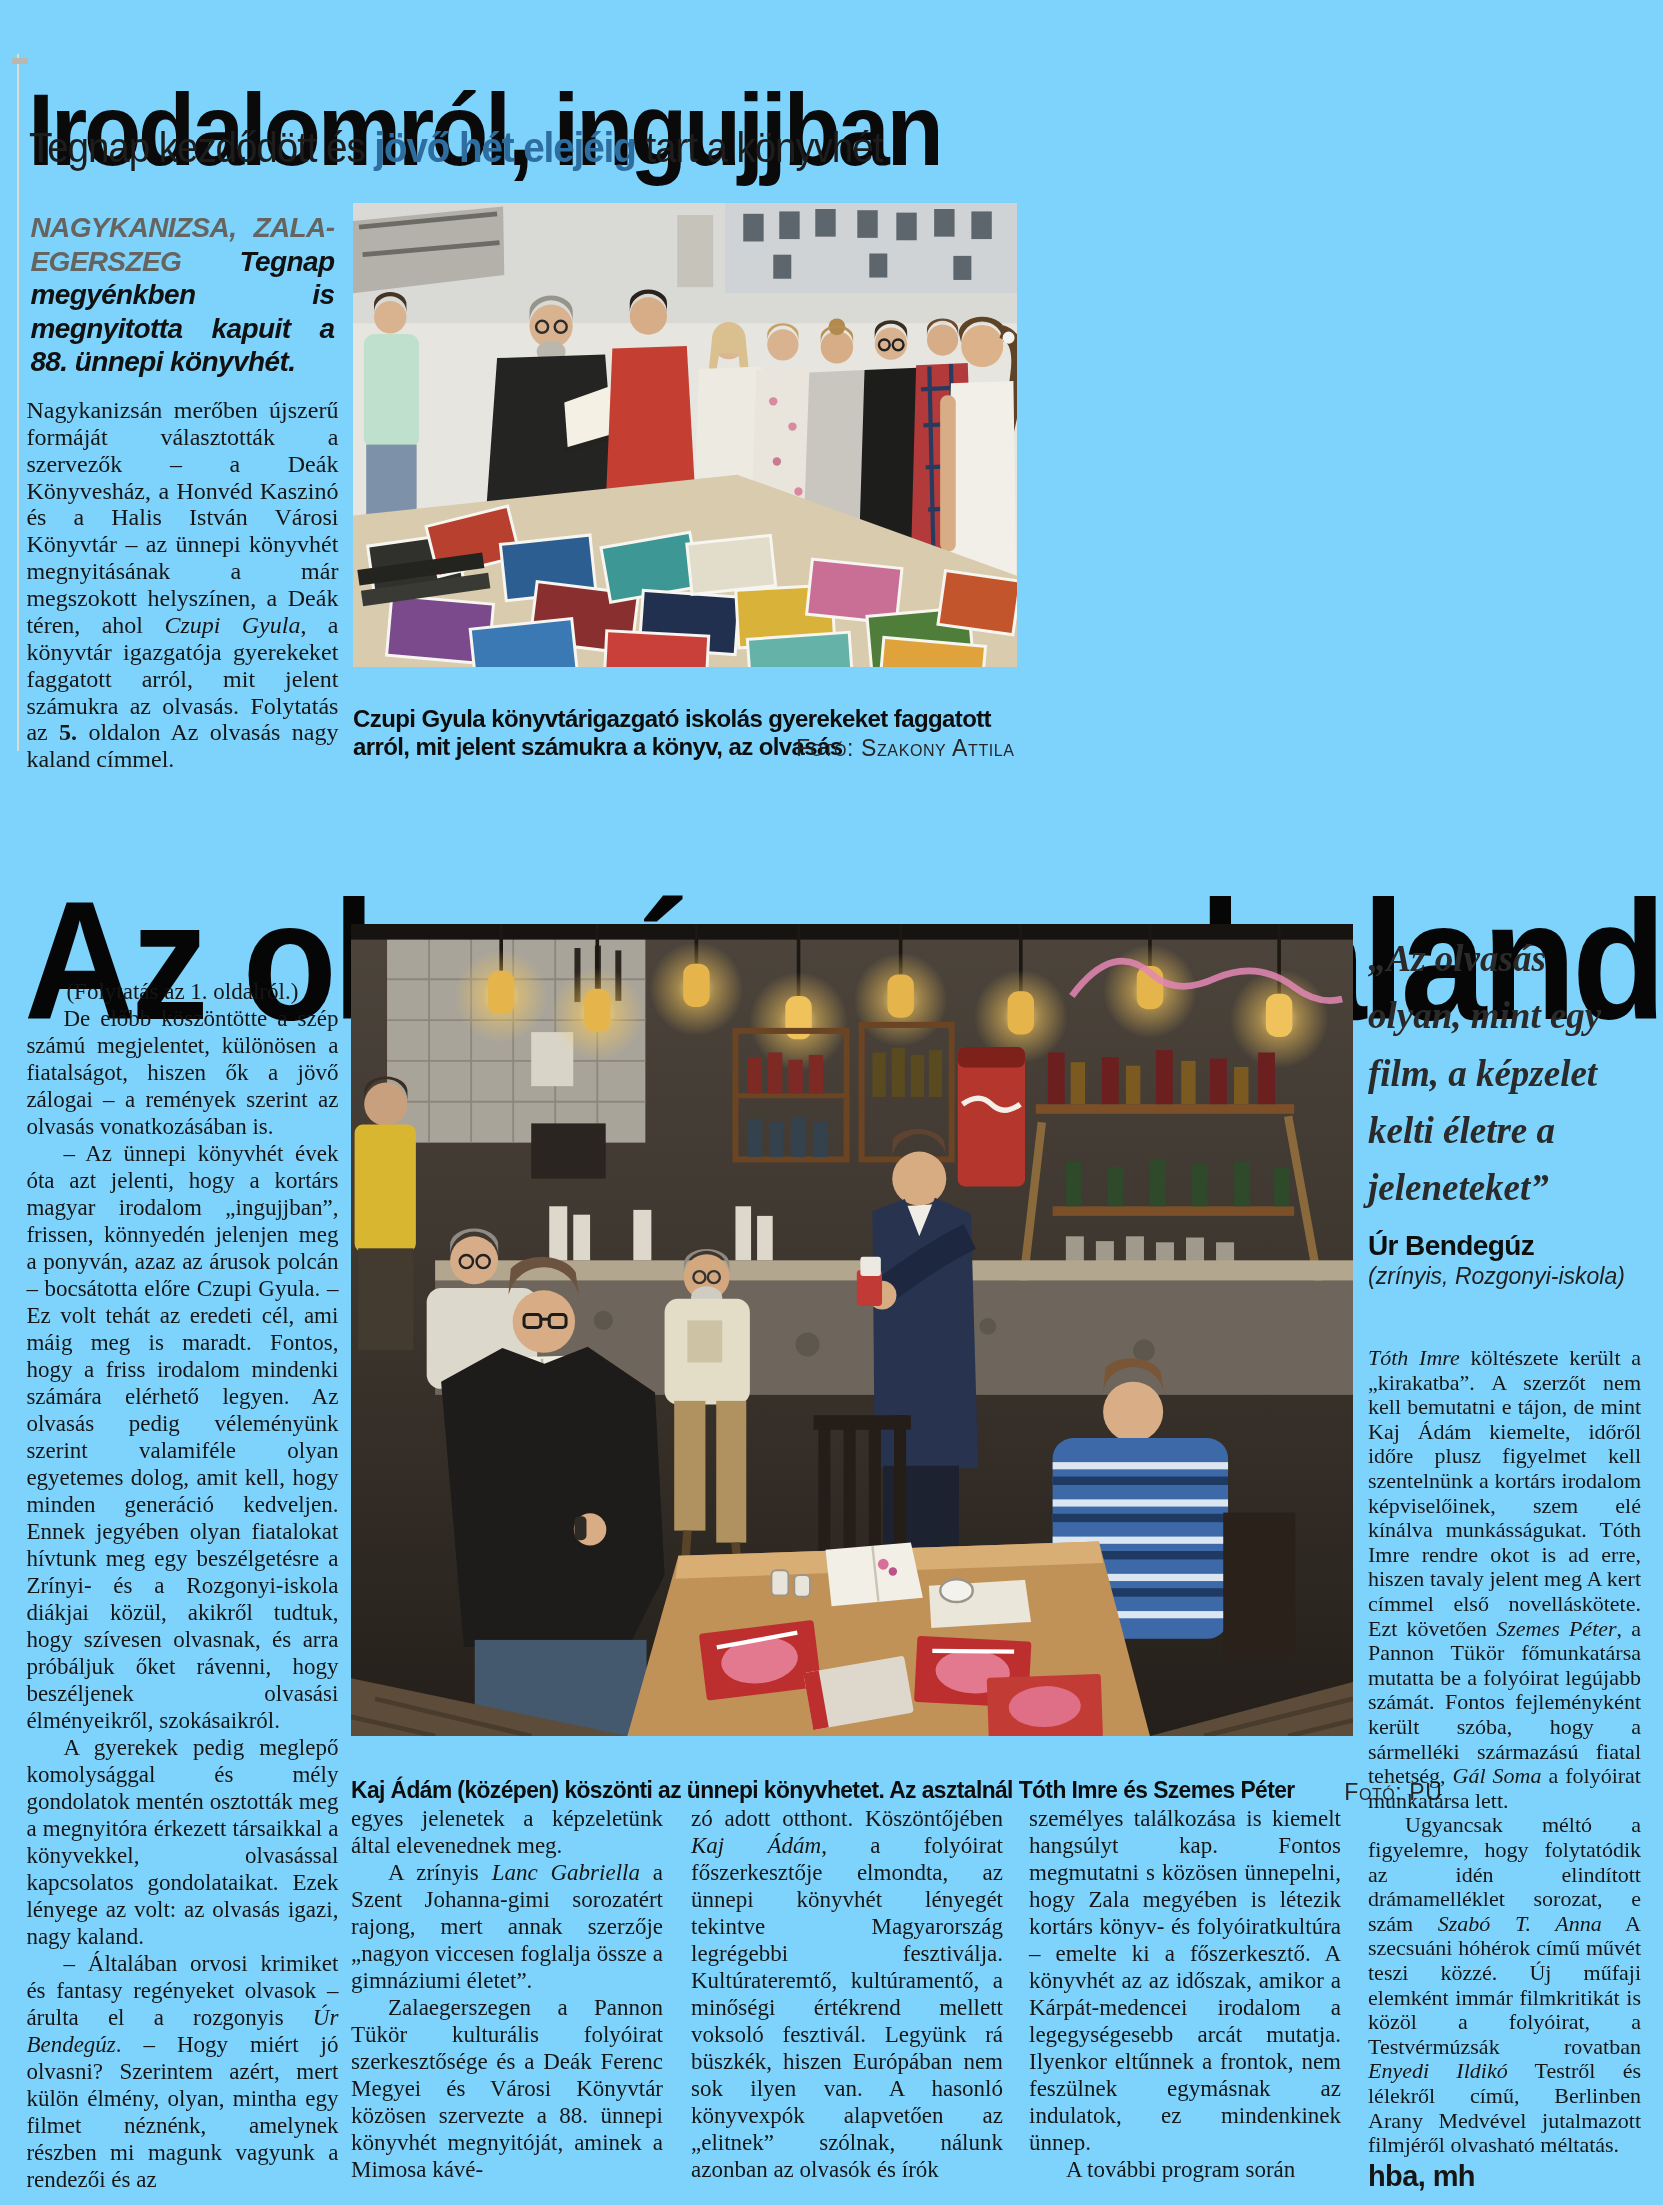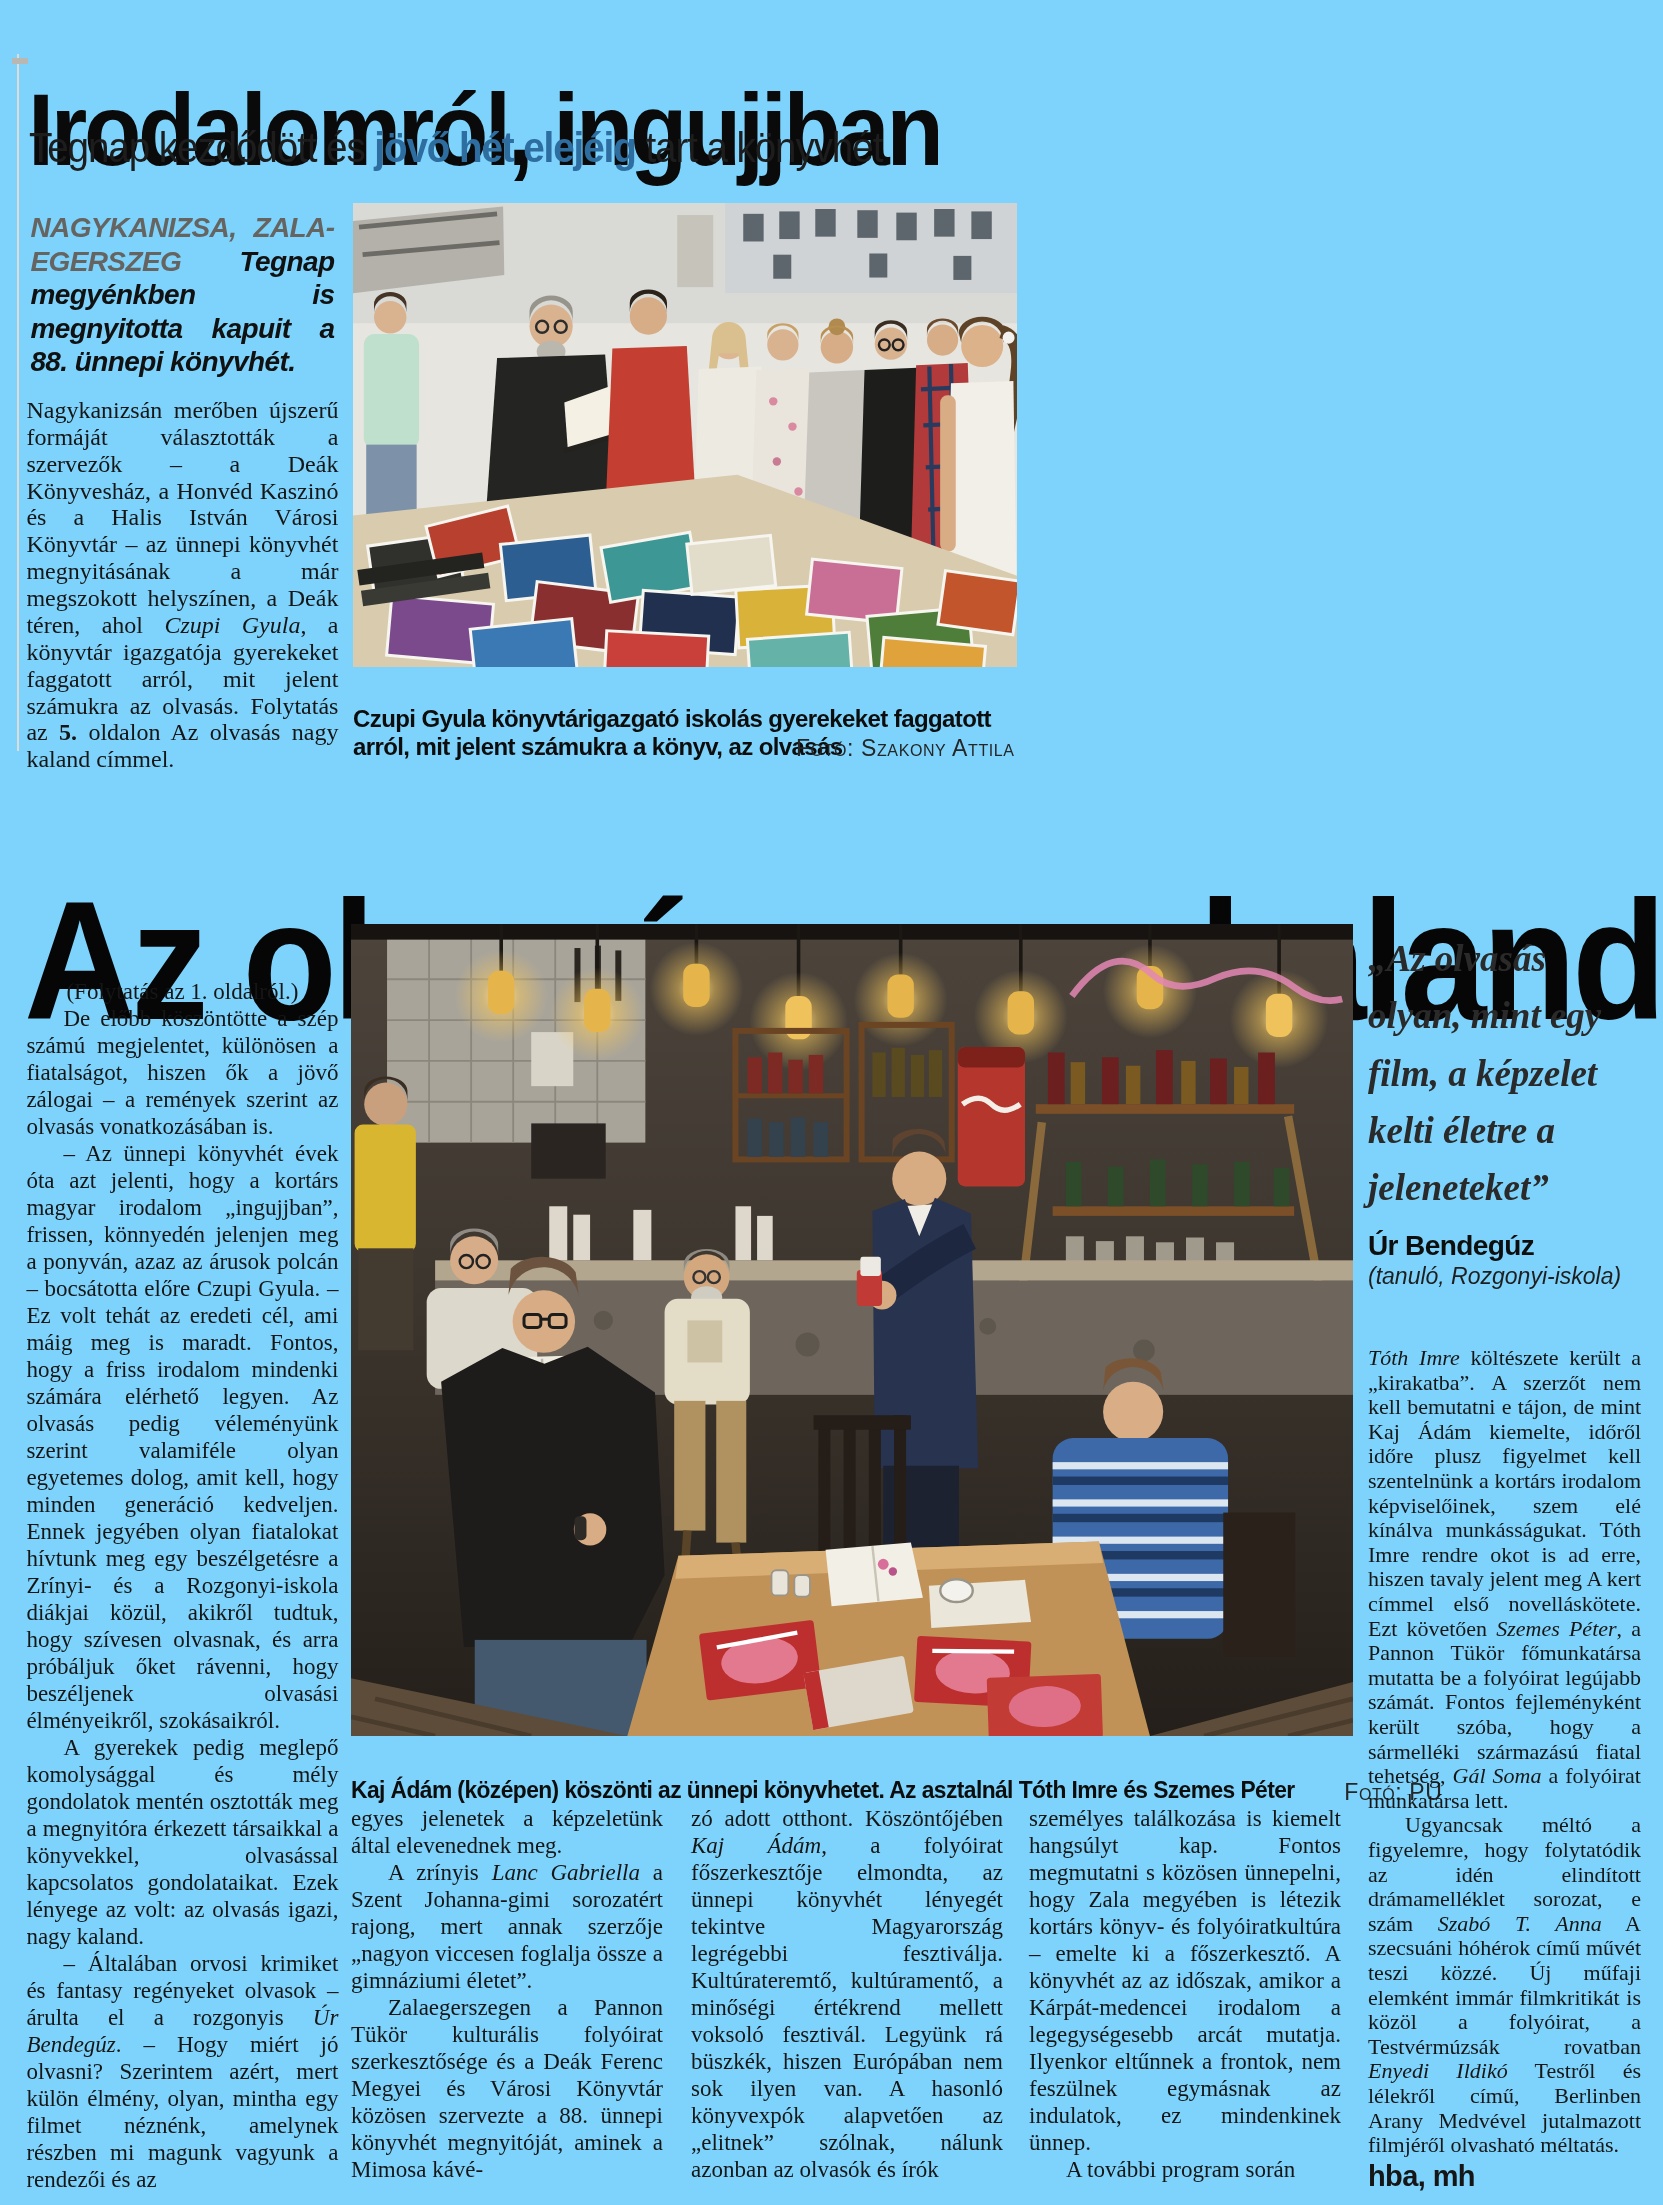--- a/index.html
+++ b/index.html
@@ -473,21 +473,21 @@
   <div class="abs a2-col c4">
     <div class="serif-body">
         <p><span>személyes találkozása is kiemelt hangsúlyt kap. Fontos megmutatni s közösen ünnepelni, hogy Zala megyében is létezik kortárs könyv- és folyóiratkultúra – emelte ki a főszerkesztő. A könyvhét az az időszak, amikor a Kárpát-medencei irodalom a legegységesebb arcát mutatja. Ilyenkor eltűnnek a frontok, nem feszülnek egymásnak az indulatok, ez mindenkinek ünnep.</span></p>
         <p class="ind"><span>A további program során</span></p>
       </div>
   </div>
 
   <div class="abs a2-col c5">
     <div class="quote">„Az olvasás olyan, mint egy film, a képzelet kelti életre a jeleneteket”</div>
     <div class="quote-author">Úr Bendegúz</div>
-    <div class="quote-role">(tanuló, Rozgonyi-iskola)</div>
+    <div class="quote-role">(zrínyis, Rozgonyi-iskola)</div>
     <div class="serif-body c5-body">
         <p><span class="it">Tóth Imre</span><span> költészete került a „kirakatba”. A szerzőt nem kell bemutatni e tájon, de mint Kaj Ádám kiemelte, időről időre plusz figyelmet kell szentelnünk a kortárs irodalom képviselőinek, szem elé kínálva munkásságukat. Tóth Imre rendre okot is ad erre, hiszen tavaly jelent meg A kert címmel első novelláskötete. Ezt követően </span><span class="it">Szemes Péter</span><span>, a Pannon Tükör főmunkatársa mutatta be a folyóirat legújabb számát. Fontos fejleményként került szóba, hogy a sármelléki származású fiatal tehetség, </span><span class="it">Gál Soma</span><span> a folyóirat munkatársa lett.</span></p>
         <p class="ind"><span>Ugyancsak méltó a figyelemre, hogy folytatódik az idén elindított drámamelléklet sorozat, e szám </span><span class="it">Szabó T. Anna</span><span> A szecsuáni hóhérok című művét teszi közzé. Új műfaji elemként immár filmkritikát is közöl a folyóirat, a Testvérmúzsák rovatban </span><span class="it">Enyedi Ildikó</span><span> Testről és lélekről című, Berlinben Arany Medvével jutalmazott filmjéről olvasható méltatás.</span></p>
       </div>
     <div class="signature">hba, mh</div>
   </div>
 
 </div>
 
 

